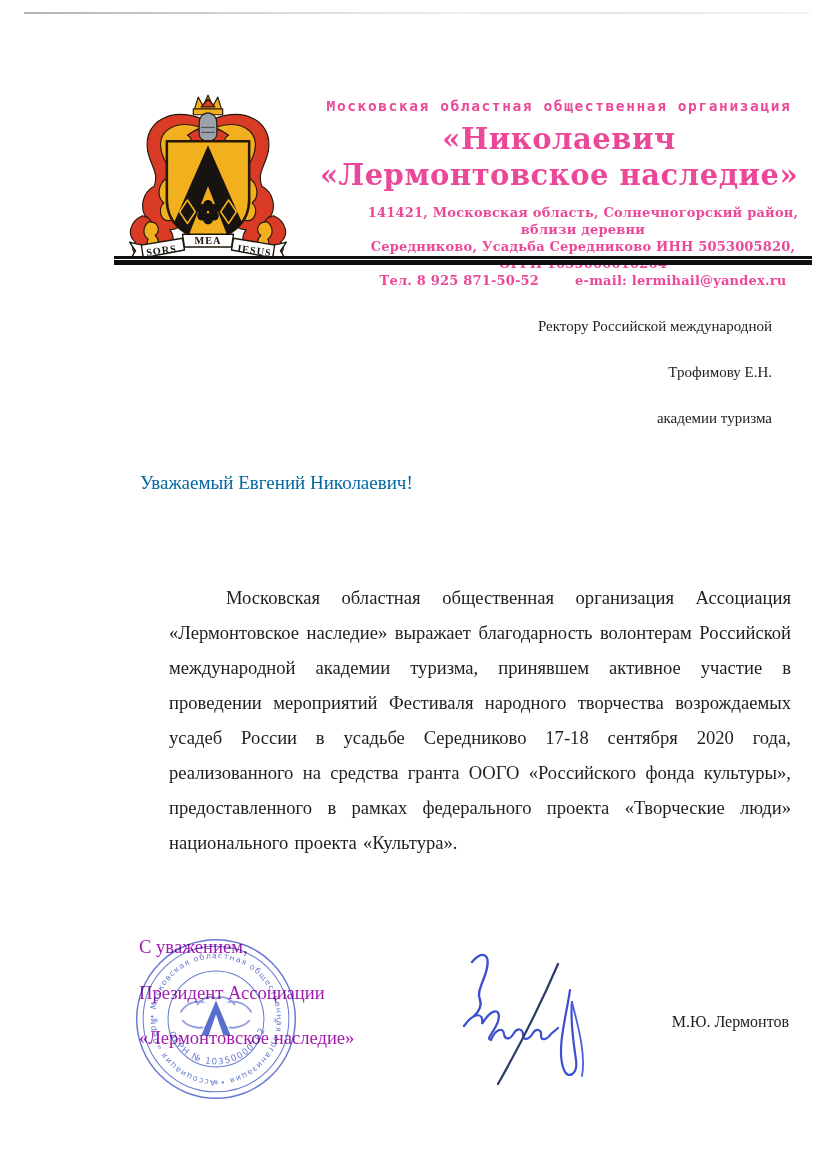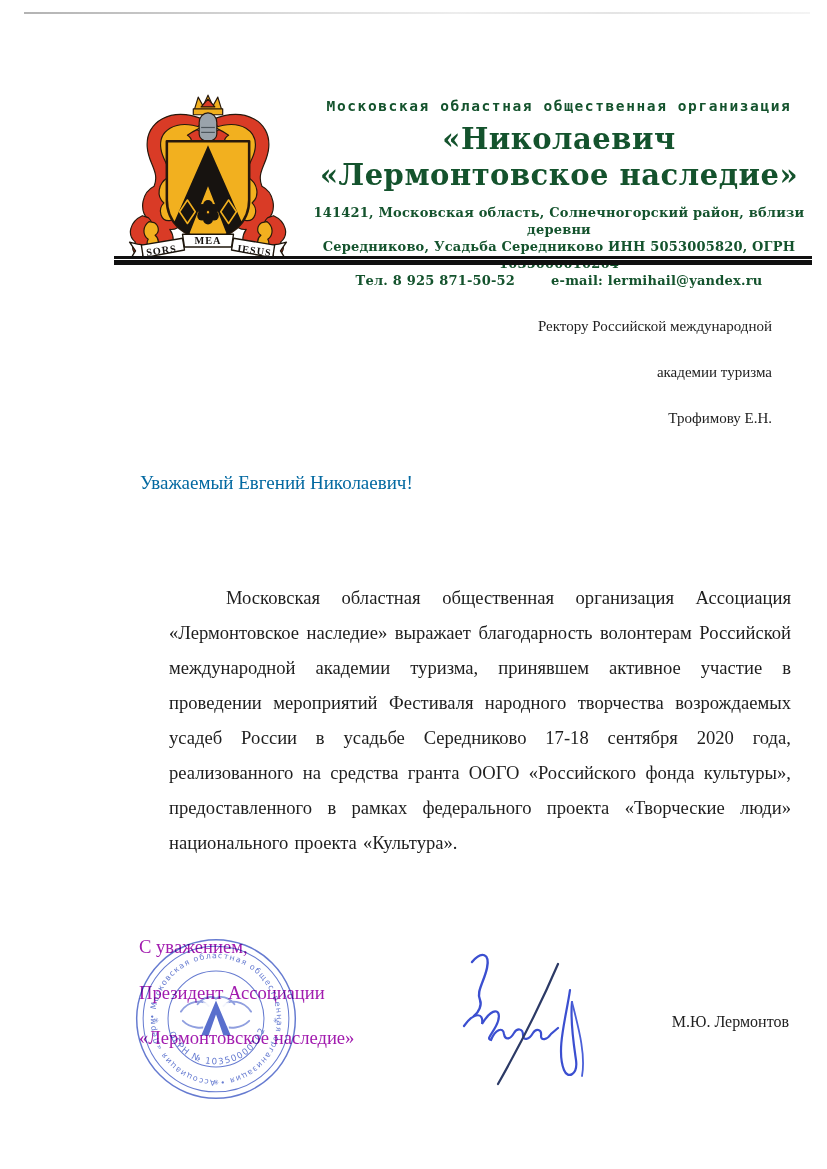--- a/index.html
+++ b/index.html
@@ -15,35 +15,36 @@
   
   .scan-line{
     position:absolute;top:12px;left:24px;width:786px;height:2px;
     background:linear-gradient(to right,#8a8a8a,#c9c9c9 35%,#e3e3e3 55%,#d6d6d6 75%,#eee);
     opacity:.65;
   }
   
   .emblem{position:absolute;left:110px;top:90px;width:196px;height:172px;}
   .head-text{
     position:absolute;left:306px;top:98px;width:506px;
-    text-align:center;color:#14532d;
+    text-align:center;color:#ec4899;
   }
   .org-type{
     font-family:"DejaVu Sans Mono", monospace;
     font-weight:bold;font-size:14.5px;letter-spacing:1.6px;white-space:nowrap;
   }
   .org-name{
     font-family:"DejaVu Serif", serif;
     font-weight:bold;font-size:29px;line-height:36px;margin-top:7px;
     letter-spacing:.5px;
   }
   .org-addr{
     font-family:"DejaVu Serif", serif;
     font-weight:bold;font-size:13px;line-height:17px;margin-top:11px;
     letter-spacing:.2px;
+    margin-left:48px;
   }
   .contact-row{display:flex;justify-content:center;gap:36px;}
   .head-rule{position:absolute;left:114px;top:256px;width:698px;height:10px;}
   .head-rule .thin{height:2.5px;background:#101010;}
   .head-rule .gap{height:1.5px;background:#fff;}
   .head-rule .thick{height:5px;background:#101010;}
   
   .recipient{
     position:absolute;right:55px;top:303px;width:470px;
     text-align:right;font-size:15px;line-height:46px;color:#222;
@@ -163,22 +164,22 @@
   </div>
 
   <div class="head-rule">
     <div class="thin"></div>
       <div class="gap"></div>
       <div class="thick"></div>
   </div>
 
   <div class="recipient">
     <div>Ректору Российской международной</div>
+    <div>Трофимову Е.Н.</div>
     <div>академии туризма</div>
-    <div>Трофимову Е.Н.</div>
   </div>
 
   <div class="salutation">Уважаемый Евгений Николаевич!</div>
 
   <p class="body-par">Московская областная общественная организация Ассоциация «Лермонтовское наследие» выражает благодарность волонтерам Российской международной академии туризма, принявшем активное участие в проведении мероприятий Фестиваля народного творчества возрождаемых усадеб России в усадьбе Середниково 17-18 сентября 2020 года, реализованного на средства гранта ООГО «Российского фонда культуры», предоставленного в рамках федерального проекта «Творческие люди» национального проекта «Культура».</p>
 
   <div class="closing">
     <div>С уважением,</div>
     <div>Президент Ассоциации</div>
     <div>«Лермонтовское наследие»</div>

